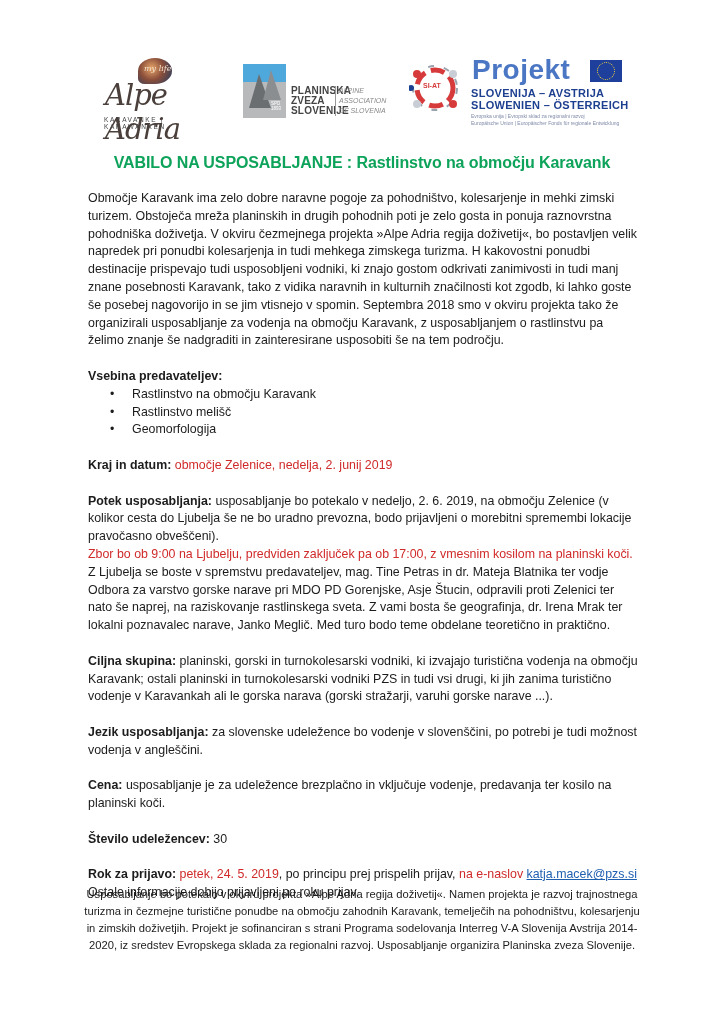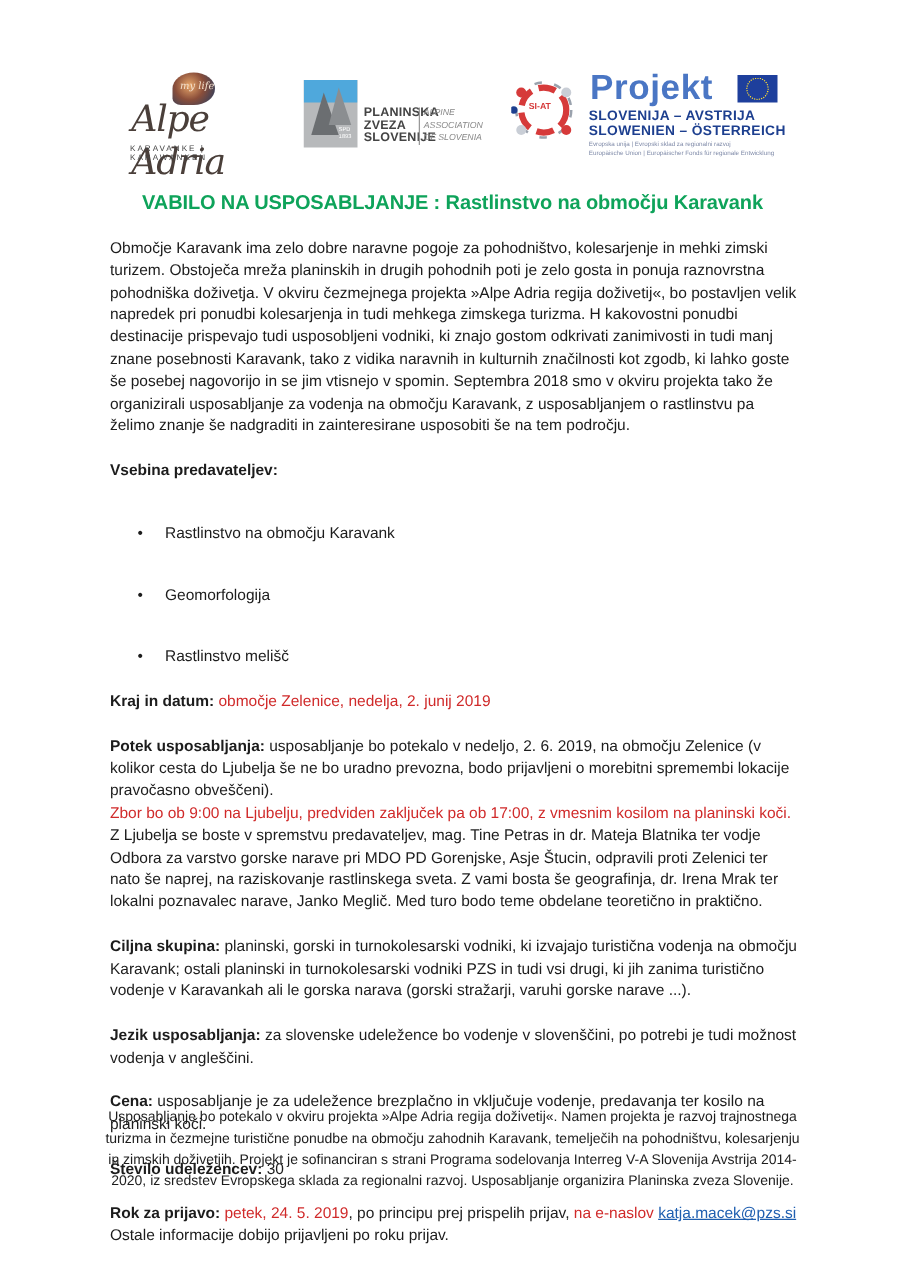--- a/index.html
+++ b/index.html
@@ -52,21 +52,21 @@
       font-family: "Liberation Sans", sans-serif; font-size: 16px; font-weight: bold; color: #0ea35a; letter-spacing: -0.1px; }
 
     
     .content { position: absolute; left: 88px; top: 190px; width: 552px; font-size: 12.4px; line-height: 17.8px; color: #1c1c1c; }
     .content p { margin: 0; }
     .gap { height: 17.8px; }
     .bold { font-weight: bold; }
     .red { color: #d02a2a; }
     .link { color: #1f5fb0; text-decoration: underline; }
     ul.bullets { margin: 0; padding: 0; list-style: none; }
-    ul.bullets li { position: relative; padding-left: 44px; margin-top: 32px; }
+    ul.bullets li { position: relative; padding-left: 44px; }
     ul.bullets li::before { content: "\2022"; position: absolute; left: 22px; top: 0; }
 
     .footer { position: absolute; left: 82px; top: 886px; width: 560px; text-align: center; font-size: 11.2px; line-height: 17px; color: #1c1c1c; }
   </style>
 </head>
 <body>
 
 <div class="logos">
   <div class="logo-alpe">
     <div class="alpe-bubble">
@@ -120,22 +120,22 @@
 
 <div class="title">VABILO NA USPOSABLJANJE : Rastlinstvo na območju Karavank</div>
 
 <div class="content">
   <p>Območje Karavank ima zelo dobre naravne pogoje za pohodništvo, kolesarjenje in mehki zimski turizem. Obstoječa mreža planinskih in drugih pohodnih poti je zelo gosta in ponuja raznovrstna pohodniška doživetja. V okviru čezmejnega projekta »Alpe Adria regija doživetij«, bo postavljen velik napredek pri ponudbi kolesarjenja in tudi mehkega zimskega turizma. H kakovostni ponudbi destinacije prispevajo tudi usposobljeni vodniki, ki znajo gostom odkrivati zanimivosti in tudi manj znane posebnosti Karavank, tako z vidika naravnih in kulturnih značilnosti kot zgodb, ki lahko goste še posebej nagovorijo in se jim vtisnejo v spomin. Septembra 2018 smo v okviru projekta tako že organizirali usposabljanje za vodenja na območju Karavank, z usposabljanjem o rastlinstvu pa želimo znanje še nadgraditi in zainteresirane usposobiti še na tem področju.</p>
   <div class="gap"></div>
 
   <p class="bold">Vsebina predavateljev:</p>
   <ul class="bullets">
     <li>Rastlinstvo na območju Karavank</li>
+    <li>Rastlinstvo melišč</li>
     <li>Geomorfologija</li>
-    <li>Rastlinstvo melišč</li>
   </ul>
   <div class="gap"></div>
 
   <p>
     <span class="bold">Kraj in datum:</span><span class="red"> območje Zelenice, nedelja, 2. junij 2019</span>
   </p>
   <div class="gap"></div>
 
   <p>
     <span class="bold">Potek usposabljanja:</span><span> usposabljanje bo potekalo v nedeljo, 2. 6. 2019, na območju Zelenice (v kolikor cesta do Ljubelja še ne bo uradno prevozna, bodo prijavljeni o morebitni spremembi lokacije pravočasno obveščeni).</span>

